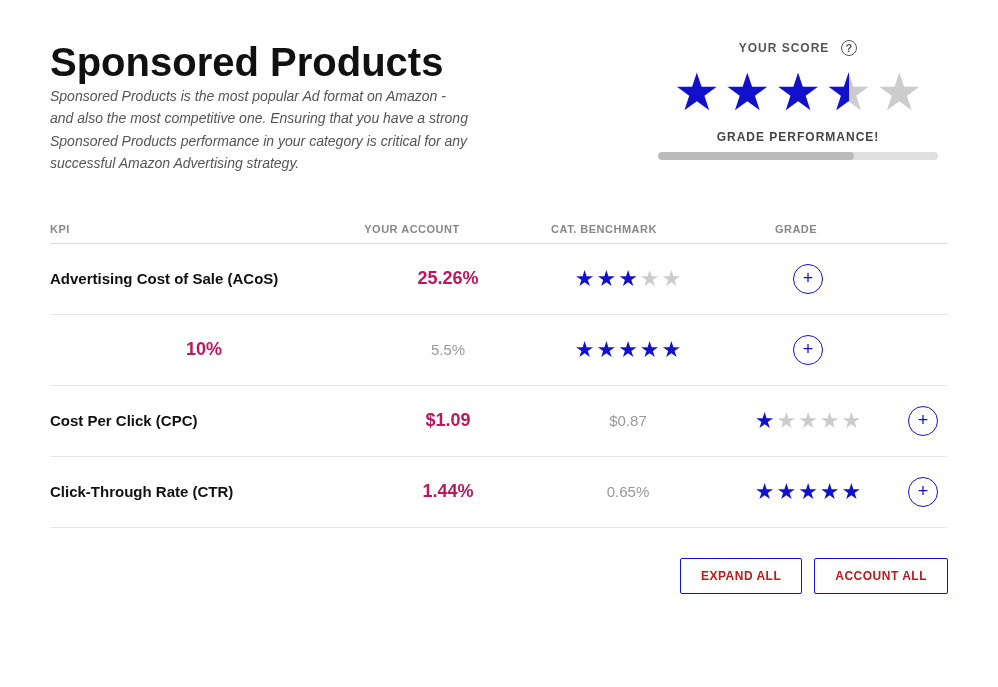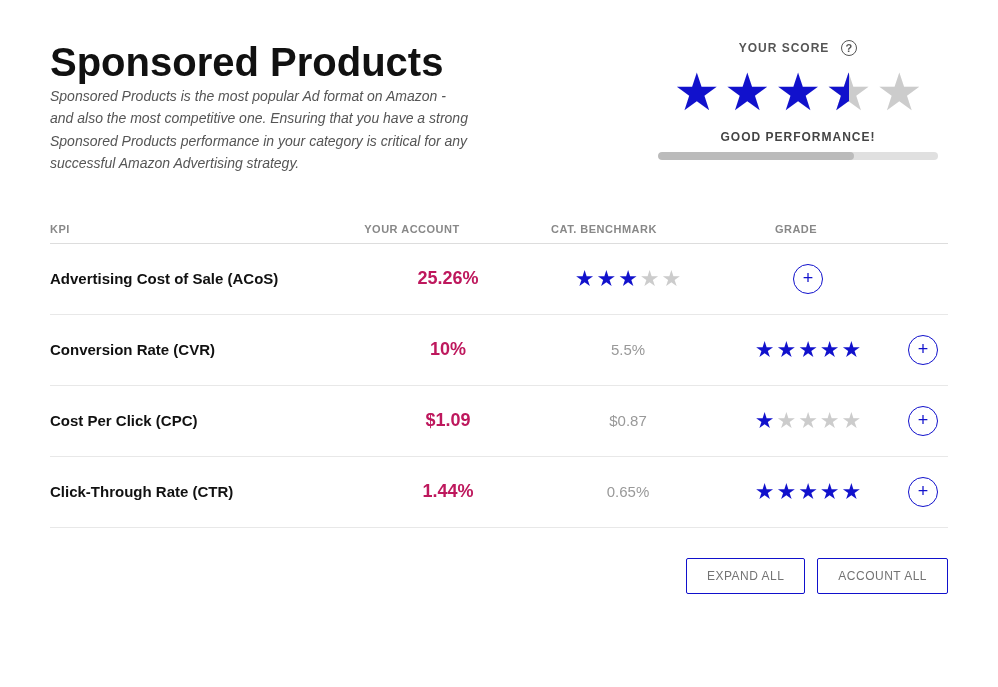--- a/index.html
+++ b/index.html
@@ -184,23 +184,23 @@
       display: flex;
       justify-content: flex-end;
       gap: 12px;
       margin-top: 30px;
     }
 
     .action-btn {
       padding: 10px 20px;
       border: 1.5px solid #1111cc;
       background: #fff;
-      color: #737373;
+      color: #b91c1c;
       font-size: 12px;
-      font-weight: 400;
+      font-weight: 700;
       letter-spacing: 0.5px;
       cursor: pointer;
       border-radius: 2px;
     }
   </style>
 </head>
 <body>
 
 <div class="header-section">
   <div class="left-section">
@@ -215,21 +215,21 @@
     </div>
     <div class="stars-container">
       <span class="star star-filled">★</span>
       <span class="star star-filled">★</span>
       <span class="star star-filled">★</span>
       <span class="star" style="position:relative;display:inline-block;font-size:52px;color:#ccc;">
         ★<span style="position:absolute;left:0;top:0;width:50%;overflow:hidden;color:#1111cc;font-size:52px;">★</span>
       </span>
       <span class="star star-empty">★</span>
     </div>
-    <div class="performance-label">GOOD PERFORMANCE!</div>
+    <div class="performance-label">GRADE PERFORMANCE!</div>
     <div class="score-bar">
       <div class="score-bar-fill" style="width:70%;"></div>
     </div>
   </div>
 </div>
 
 <div class="table-header">
   <div class="col-header">KPI</div>
   <div class="col-header">YOUR ACCOUNT</div>
   <div class="col-header">CAT. BENCHMARK</div>
@@ -246,21 +246,20 @@
         <span class="grade-star grade-star-filled">★</span>
         <span class="grade-star grade-star-filled">★</span>
         <span class="grade-star grade-star-empty">★</span>
         <span class="grade-star grade-star-empty">★</span>
       </div>
       <div style="display: flex; justify-content: center;">
         <button class="expand-btn">+</button>
       </div>
     </div>
     <div class="table-row">
-      <div class="kpi-name">Conversion Rate (CVR)</div>
       <div class="account-value">10%</div>
       <div class="benchmark-value">5.5%</div>
       <div class="grade-stars">
         <span class="grade-star grade-star-filled">★</span>
         <span class="grade-star grade-star-filled">★</span>
         <span class="grade-star grade-star-filled">★</span>
         <span class="grade-star grade-star-filled">★</span>
         <span class="grade-star grade-star-filled">★</span>
       </div>
       <div style="display: flex; justify-content: center;">

